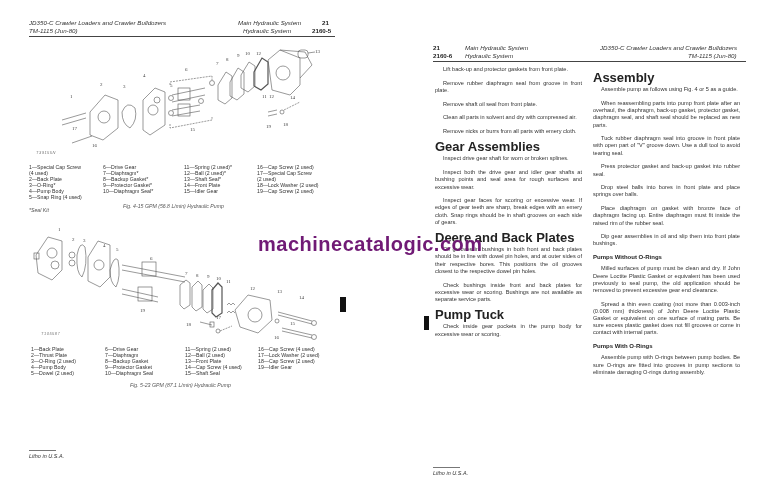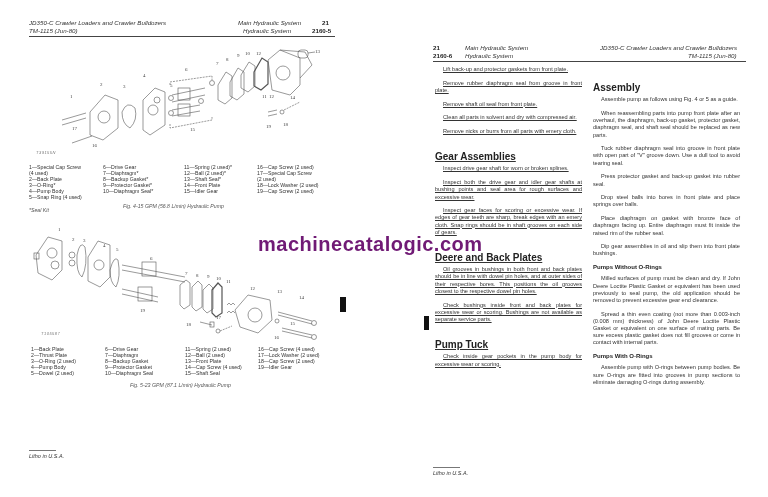--- a/index.html
+++ b/index.html
@@ -8,21 +8,21 @@
   .abs { position:absolute; }
   .hdr { font-size:6.2px; font-style:italic; color:#333; line-height:8px; white-space:nowrap; }
   .hdrb { font-size:6.2px; font-weight:bold; color:#222; line-height:8px; white-space:nowrap; }
   .rule { position:absolute; height:1px; background:#444; }
   .legend { font-size:5.2px; line-height:6.1px; color:#333; white-space:nowrap; }
   .legend div { white-space:nowrap; }
   .cap { font-size:5.2px; font-style:italic; color:#555; white-space:nowrap; }
   .tiny { font-size:4px; color:#777; font-style:italic; letter-spacing:.5px; }
   .col { position:absolute; font-size:5.6px; line-height:7.2px; color:#333; text-align:justify; }
   .col p { margin:0 0 6.5px 0; text-indent:8px; }
-  .col h2 { font-size:10px; font-weight:bold; margin:18px 0 5px 0; color:#222; }
+  .col h2 { font-size:13px; font-weight:bold; margin:8px 0 5px 0; color:#222; }
   .col h3 { font-size:6px; font-weight:bold; margin:2px 0 4px 0; color:#222; }
   .watermark { position:absolute; left:258px; top:233px; font-size:20px; font-weight:bold;
                color:#701a75; letter-spacing:0.5px; white-space:nowrap; font-family:"Liberation Sans", sans-serif; }
   .blk { position:absolute; background:#111; }
   .footer { font-size:5.5px; font-style:italic; color:#333; }
   .frule { position:absolute; height:1px; background:#777; width:27px; }
   svg { position:absolute; overflow:visible; }
   .partnum { font-size:5px; fill:#444; font-family:"Liberation Serif", serif; }
 </style>
 </head>
@@ -252,21 +252,21 @@
 
 <div>
   <div class="abs hdrb" style="left:433px;top:44px;">21</div>
   <div class="abs hdrb" style="left:433px;top:52px;">2160-6</div>
   <div class="abs hdr" style="left:465px;top:44px;">Main Hydraulic System</div>
   <div class="abs hdr" style="left:465px;top:52px;">Hydraulic System</div>
   <div class="abs hdr" style="left:600px;top:44px;">JD350-C Crawler Loaders and Crawler Bulldozers</div>
   <div class="abs hdr" style="left:688px;top:52px;">TM-1115  (Jun-80)</div>
   <div class="rule" style="left:433px;top:61px;width:313px;"></div>
 
-  <div class="col" style="left:435px;top:66px;width:147px;text-decoration:underline;">
+  <div class="col" style="left:435px;top:66px;width:147px;">
     <p>Lift back-up and protector gaskets from front plate.</p>
     <p>Remove rubber diaphragm seal from groove in front plate.</p>
     <p>Remove shaft oil seal from front plate.</p>
     <p>Clean all parts in solvent and dry with compressed air.</p>
     <p>Remove nicks or burrs from all parts with emery cloth.</p>
     <h2>Gear Assemblies</h2>
     <p>Inspect drive gear shaft for worn or broken splines.</p>
     <p>Inspect both the drive gear and idler gear shafts at bushing points and seal area for rough surfaces and excessive wear.</p>
     <p>Inspect gear faces for scoring or excessive wear. If edges of gear teeth are sharp, break edges with an emery cloth. Snap rings should be in shaft grooves on each side of gears.</p>
     <h2>Deere and Back Plates</h2>

